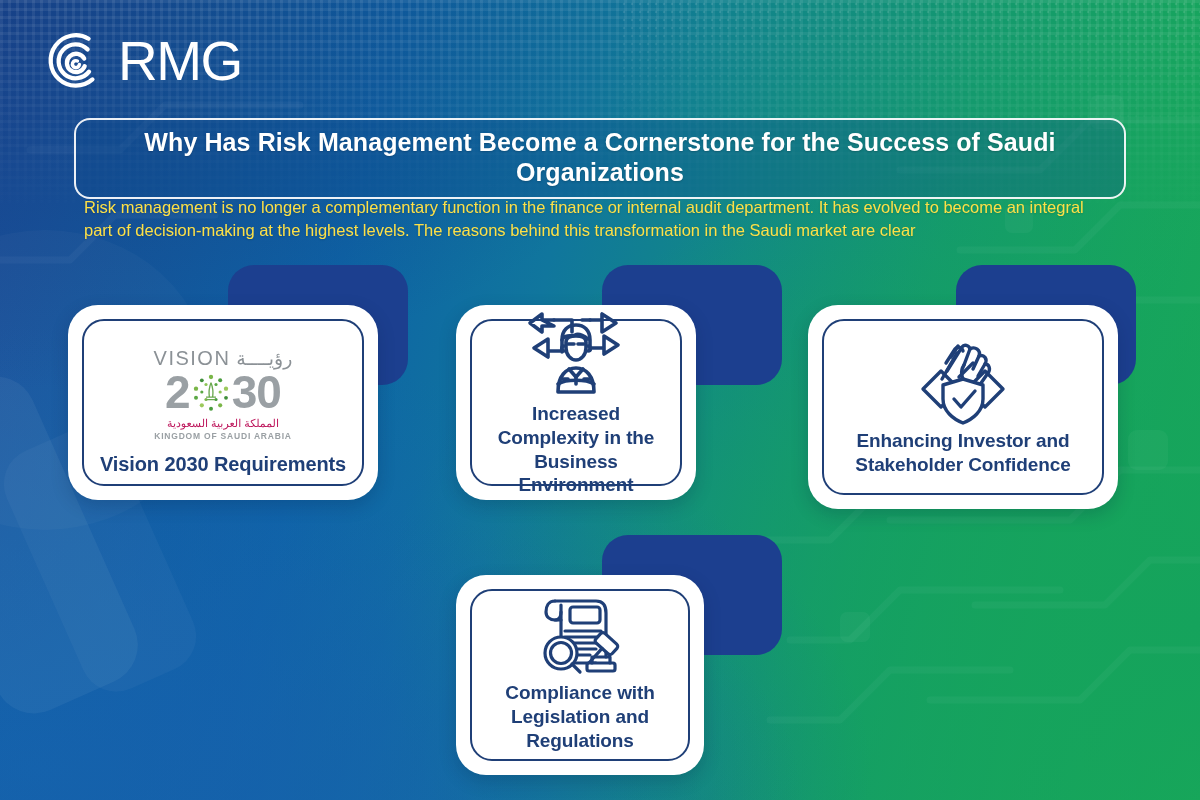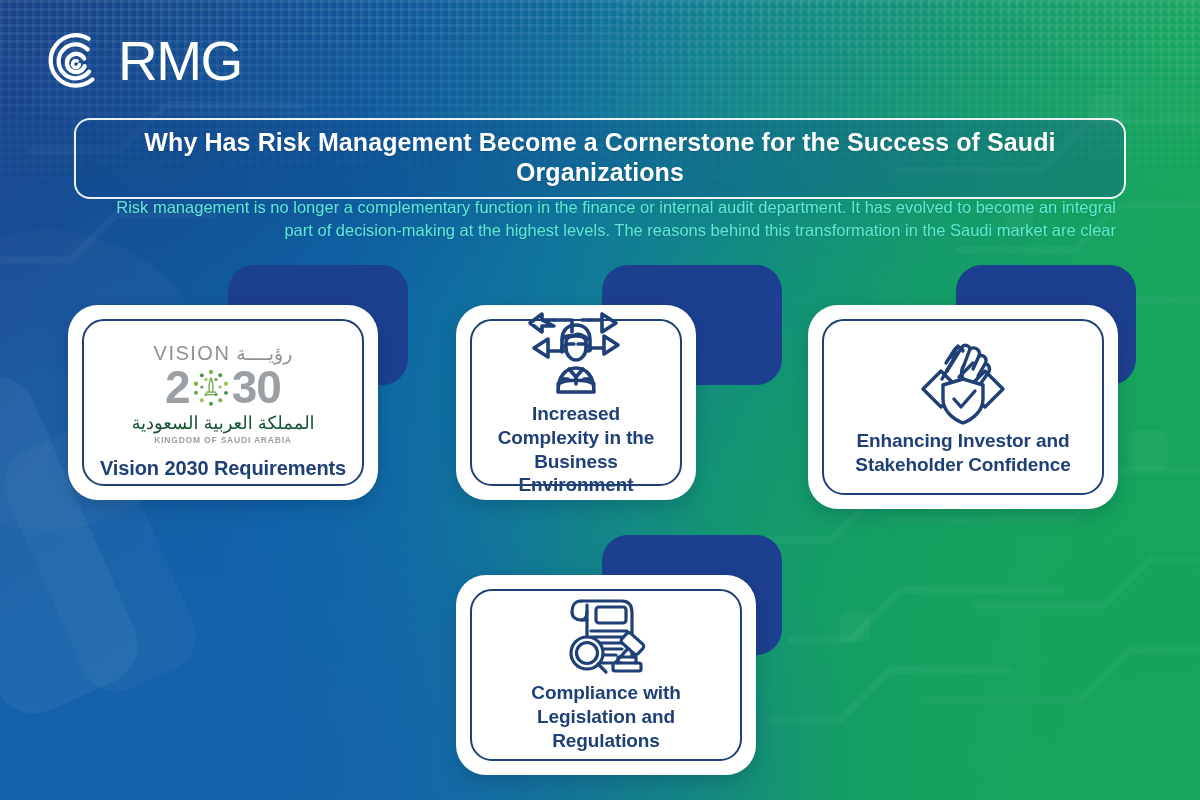--- a/index.html
+++ b/index.html
@@ -86,21 +86,21 @@
     display:flex; align-items:center; justify-content:center;
     padding:8px 26px 10px;
   }
   .title-text {
     color:#ffffff; font-size:25px; font-weight:bold; line-height:1.18;
     text-align:center; letter-spacing:.1px;
     text-shadow:0 1px 2px rgba(0,0,0,.18);
   }
   .subtitle {
     position:absolute; left:84px; top:196px; width:1032px;
-    color:#5eead4; font-size:16.5px; line-height:1.42; text-align:right;
+    color:#fde047; font-size:16.5px; line-height:1.42; text-align:left;
     text-shadow:0 1px 2px rgba(0,0,0,.15);
   }
 
   
   .card-wrap { position:absolute; }
   .card-shadowbox {
     position:absolute; top:-35px; left:52px;
     width:240px; height:140px;
     background:#1c3f8f; border-radius:26px; z-index:1;
   }
@@ -123,35 +123,35 @@
     text-align:center; letter-spacing:-.1px;
   }
 
   
   #card-1 { left:68px;  top:305px; width:310px; height:195px; }
   #card-1 .card-shadowbox { left:160px; top:-40px; width:180px; height:120px; }
   #card-2 { left:456px; top:305px; width:240px; height:195px; }
   #card-2 .card-shadowbox { left:146px; top:-40px; width:180px; height:120px; }
   #card-3 { left:808px; top:305px; width:310px; height:204px; }
   #card-3 .card-shadowbox { left:148px; top:-40px; width:180px; height:120px; }
-  #card-4 { left:456px; top:575px; width:300px; height:200px; }
+  #card-4 { left:456px; top:575px; width:248px; height:200px; }
   #card-4 .card-shadowbox { left:146px; top:-40px; width:180px; height:120px; }
 
   #card-1 .card-label { font-size:20px; }
   #card-4 .card-inner { padding-top:8px; }
 
   
   .v2030 { display:flex; flex-direction:column; align-items:center; gap:1px; margin-bottom:7px; }
   .v2030-top { display:flex; align-items:baseline; gap:6px; }
   .v2030-vision { color:#8b9196; font-size:20px; letter-spacing:1.5px; font-weight:400;margin-top:20px; }
   .v2030-ar { color:#8b9196; font-size:19px; font-weight:400; direction:rtl; }
   .v2030-num { display:flex; align-items:center; gap:0px; line-height:1; margin-top:-2px; }
   .v2030-d { color:#9aa0a4; font-size:46px; font-weight:bold; letter-spacing:-1px; }
   .v2030-palm { width:40px; height:40px; margin:0 1px; }
-  .v2030-ar2 { color:#14532d; font-size:18px; direction:rtl; margin-top:1px; }
+  .v2030-ar2 { color:#be185d; font-size:11px; direction:rtl; margin-top:1px; }
   .v2030-en { color:#9aa0a4; font-size:8.5px; letter-spacing:.8px; font-weight:bold; }
 </style>
 </head>
 <body>
 
 <div id="stage">
 
   <div class="bg-gradient"></div>
   <div class="bg-vignette"></div>
 

